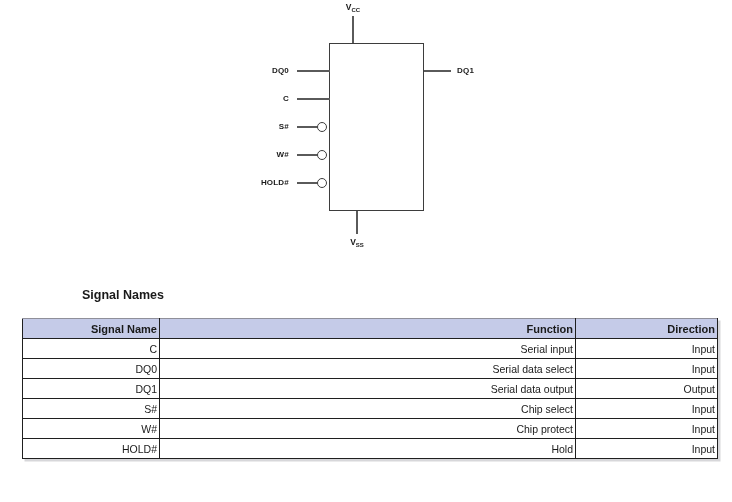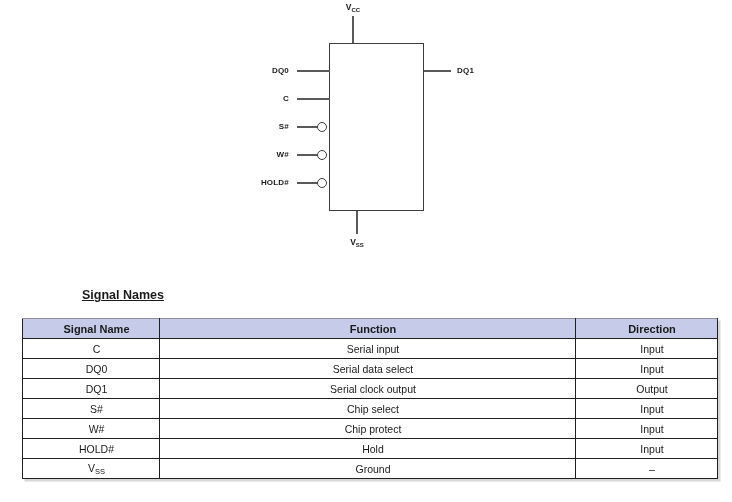--- a/index.html
+++ b/index.html
@@ -41,33 +41,32 @@
     text-align:center;color:var(--text);
   }
   .pwr-label.vcc{left:339px;top:2px;width:28px;}
   .pwr-label.vss{left:343px;top:237px;width:28px;}
   .psub{font-size:6px;vertical-align:-1.5px;font-weight:700;}
 
   
   .heading{
     position:absolute;left:82px;top:288px;font-size:12.5px;font-weight:700;
     color:var(--text);
-    text-decoration:underline;
   }
 
   
   table.signals{
     position:absolute;left:22px;top:318px;width:695px;
     border-collapse:collapse;table-layout:fixed;
     box-shadow:2.5px 2.5px 0 rgba(155,155,162,.4);
   }
   table.signals th,table.signals td{
     border:1px solid var(--table-border);
     padding:0 2px 0 13px;overflow:hidden;white-space:nowrap;
-    text-align:center;vertical-align:middle;
+    text-align:right;vertical-align:middle;
   }
   table.signals{border:1.5px solid var(--table-border);}
   table.signals thead th{
     background:var(--header-bg);
     font-size:11px;font-weight:700;height:19px;
     border-top:1.5px solid #8f8f99;
     border-bottom:1.5px solid var(--table-border);
   }
   table.signals tbody td{font-size:10.5px;height:19px;}
   td .sub{font-size:7.5px;vertical-align:-2px;}
@@ -128,39 +127,34 @@
           <td>Serial input</td>
           <td>Input</td>
         </tr>
         <tr>
           <td><span>DQ0</span></td>
           <td>Serial data select</td>
           <td>Input</td>
         </tr>
         <tr>
           <td><span>DQ1</span></td>
-          <td>Serial clock output</td>
+          <td>Serial data output</td>
           <td>Output</td>
         </tr>
         <tr>
           <td><span>S#</span></td>
           <td>Chip select</td>
           <td>Input</td>
         </tr>
         <tr>
           <td><span>W#</span></td>
           <td>Chip protect</td>
           <td>Input</td>
         </tr>
         <tr>
           <td><span>HOLD#</span></td>
           <td>Hold</td>
           <td>Input</td>
         </tr>
-        <tr>
-          <td><span>V</span><span class="sub">SS</span></td>
-          <td>Ground</td>
-          <td>–</td>
-        </tr>
       </tbody>
   </table>
 
 </div>
 
 </body></html>

